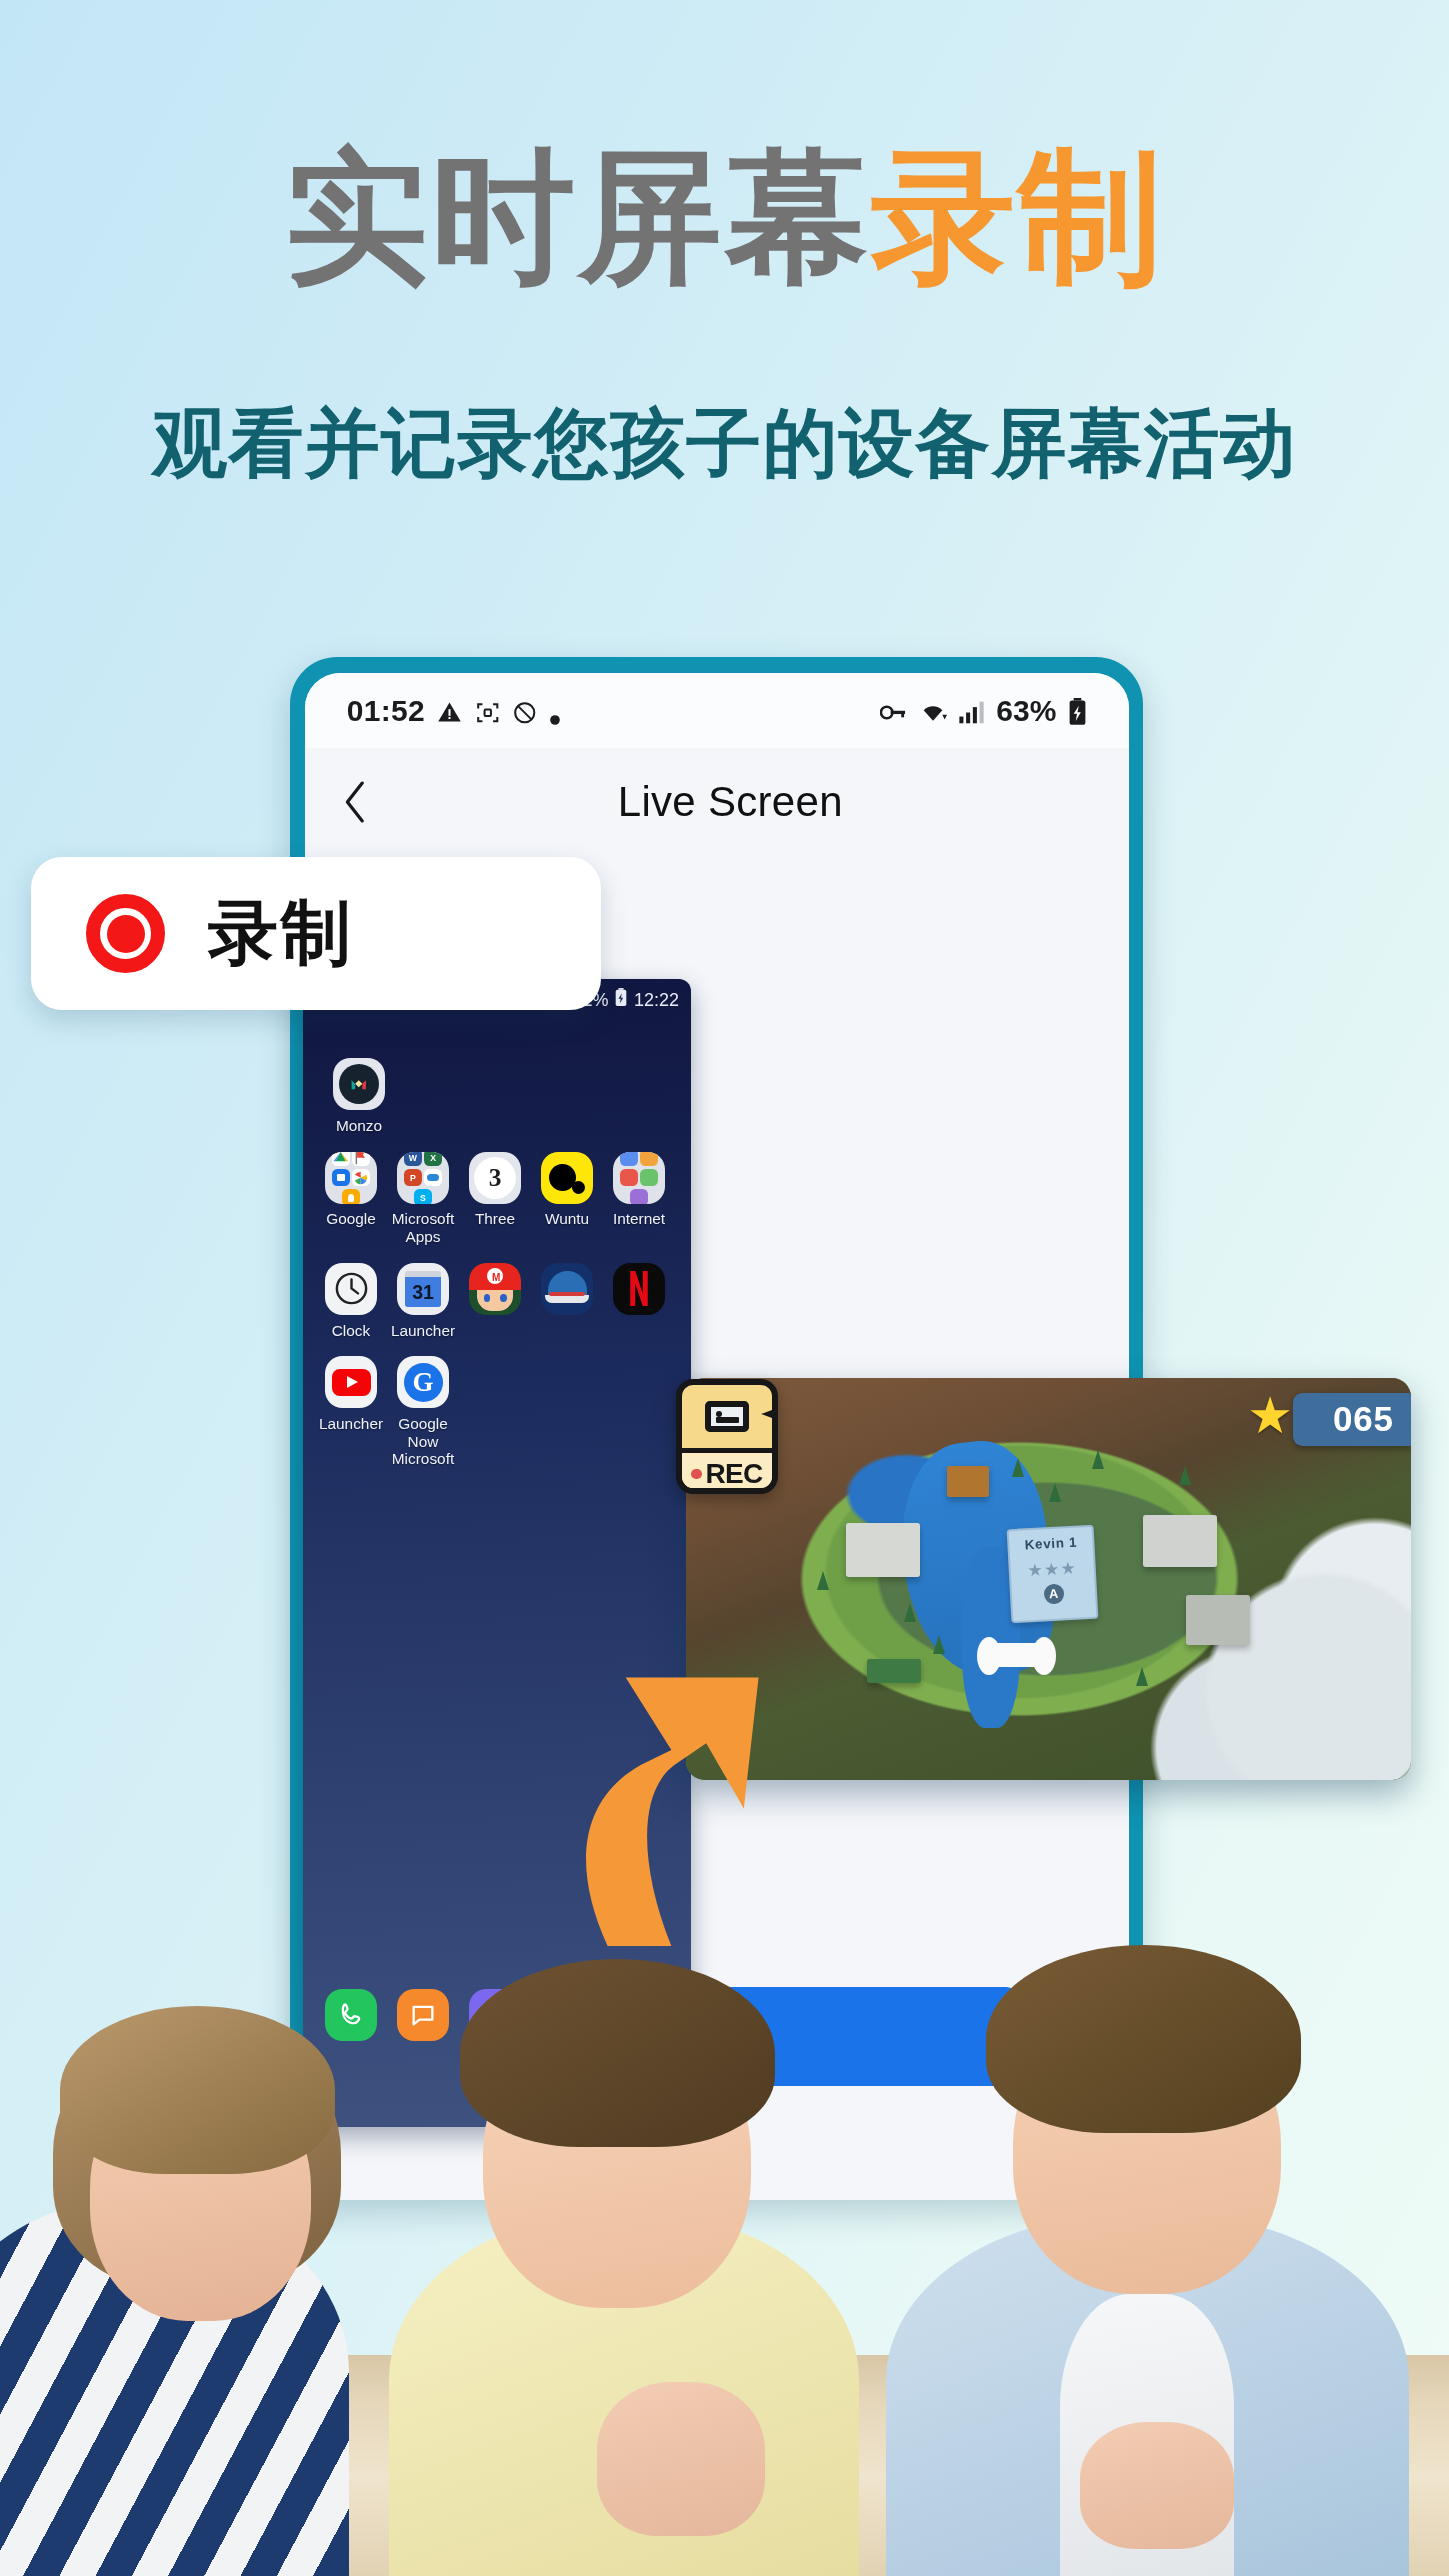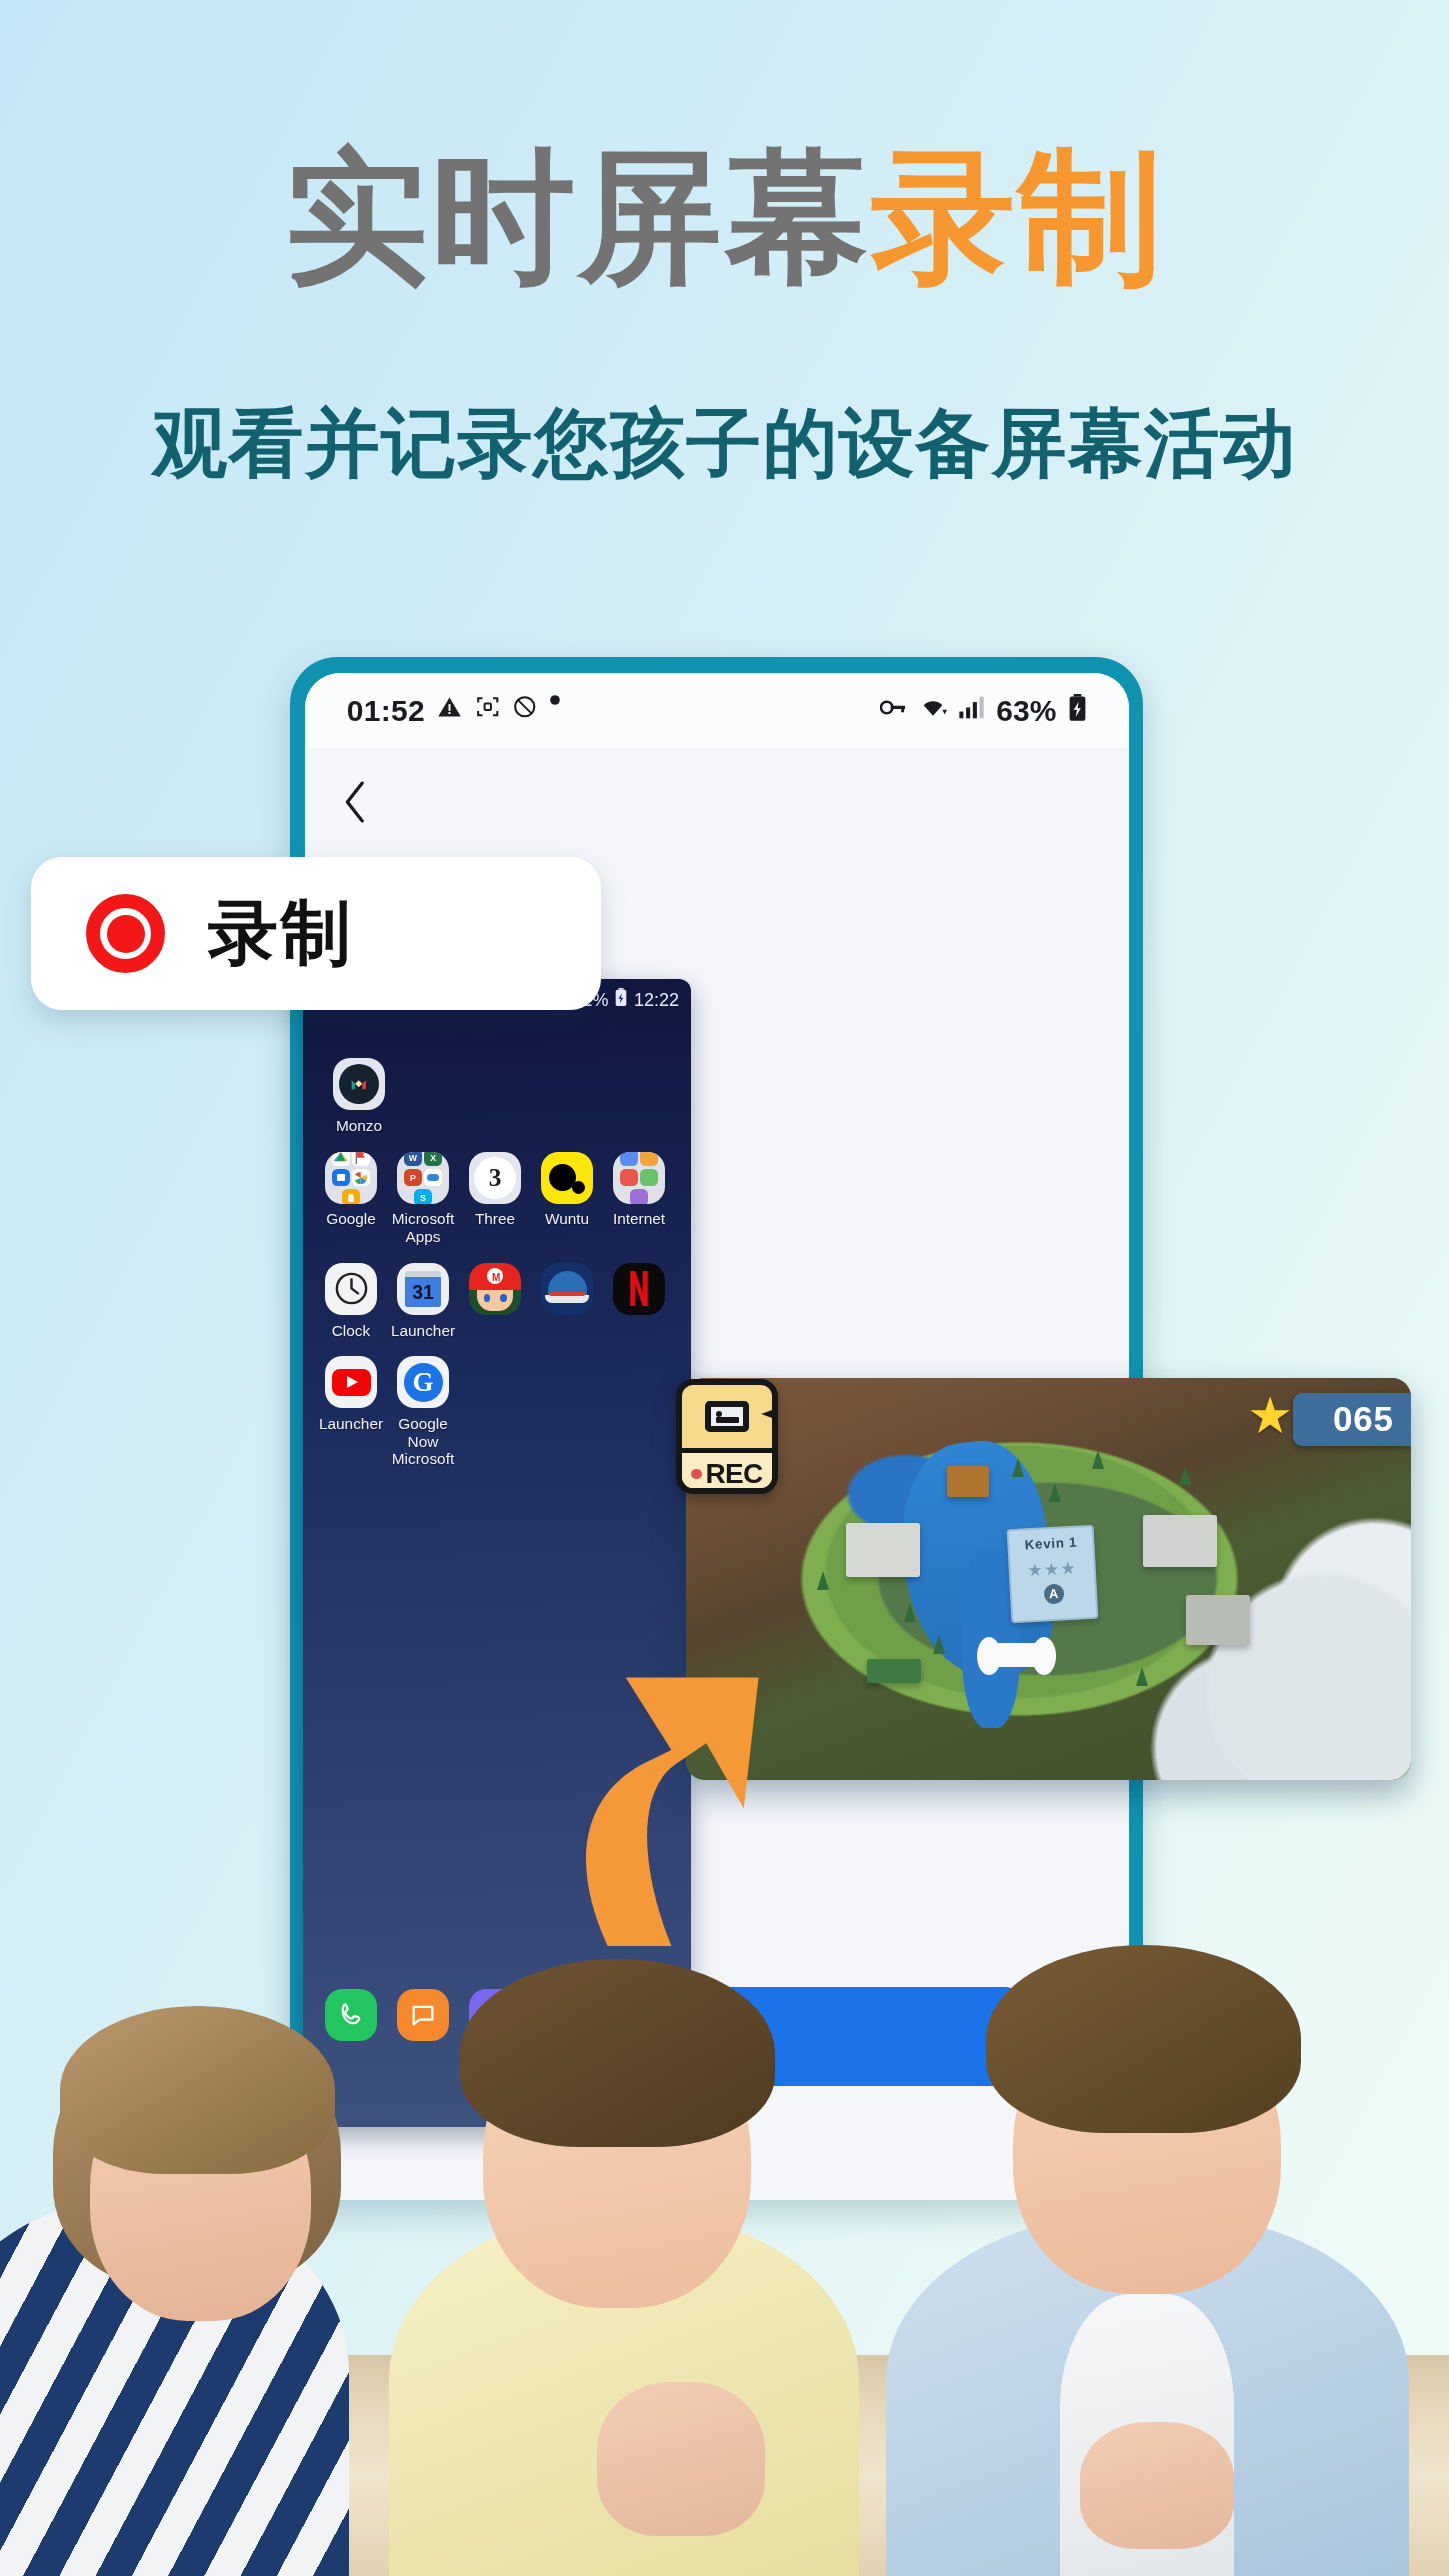--- a/index.html
+++ b/index.html
@@ -43,21 +43,21 @@
     border-radius:35px 35px 9.4px 9.4px;
     overflow:hidden;
   }
 
   
   .osb {
     position:absolute; left:0; top:0; width:100%; height:75px;
     display:flex; align-items:center; justify-content:space-between;
     padding:0 42px; background:#fbfcfe; color:#1c1c20;
   }
-  .osb-left, .osb-right { display:flex; align-items:flex-start; gap:11.4px; }
+  .osb-left, .osb-right { display:flex; align-items:flex-end; gap:11.4px; }
   .osb-time { font-size:30px; font-weight:600; letter-spacing:0.3px; }
   .osb-pct  { font-size:30px; font-weight:600; }
   .ic { display:inline-block; }
 
   
   .oappbar {
     position:absolute; left:0; top:75px; width:100%; height:107px;
     background:#f4f6fa; display:flex; align-items:center;
   }
   .oback {
@@ -361,20 +361,21 @@
         </span>
       </div>
     </div>
 
     <div class="oappbar">
       <div class="oback">
         <svg width="35" height="54" viewBox="0 0 24 40" fill="none" stroke="#16181d" stroke-width="2.4" stroke-linecap="round" stroke-linejoin="round">
             <polyline points="17,6 6,20 17,34"></polyline>
           </svg>
       </div>
+      <div class="otitle">Live Screen</div>
     </div>
 
     <div style="position:absolute;left:114px;bottom:114px;width:597px;height:99px;background:#1a73e8;border-radius:9.4px;display:flex;align-items:center;justify-content:center;">
       <span style="color:#fff;font-size:40px;">Stop</span>
     </div>
 
   </div>
 </div>
 
 <div class="inner-shot">

